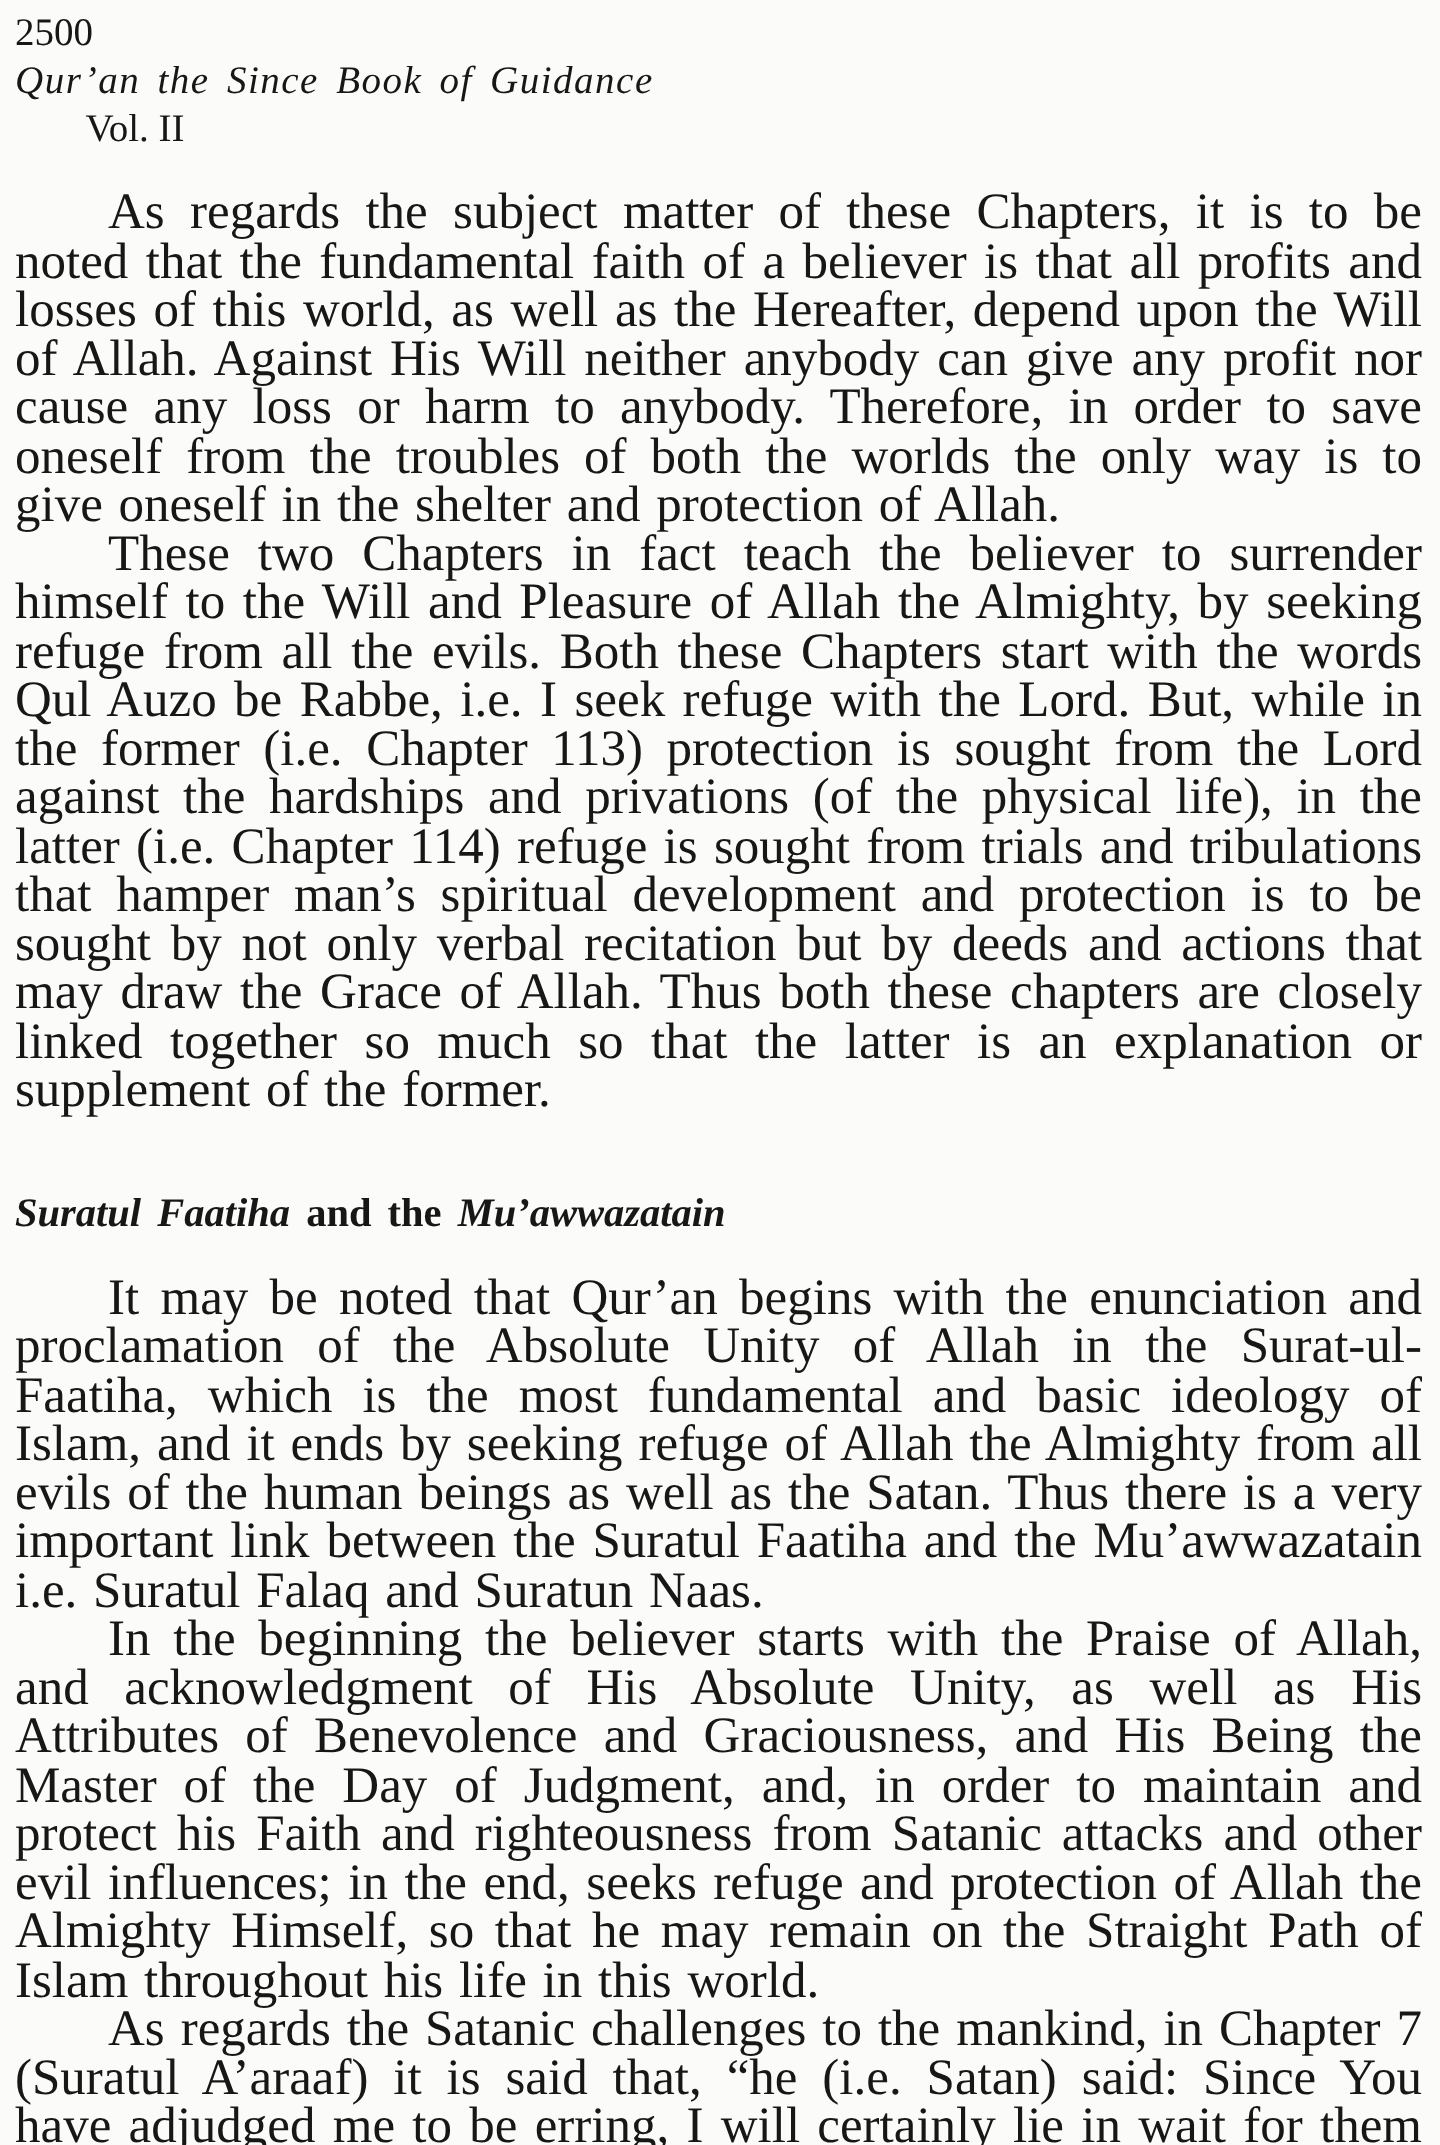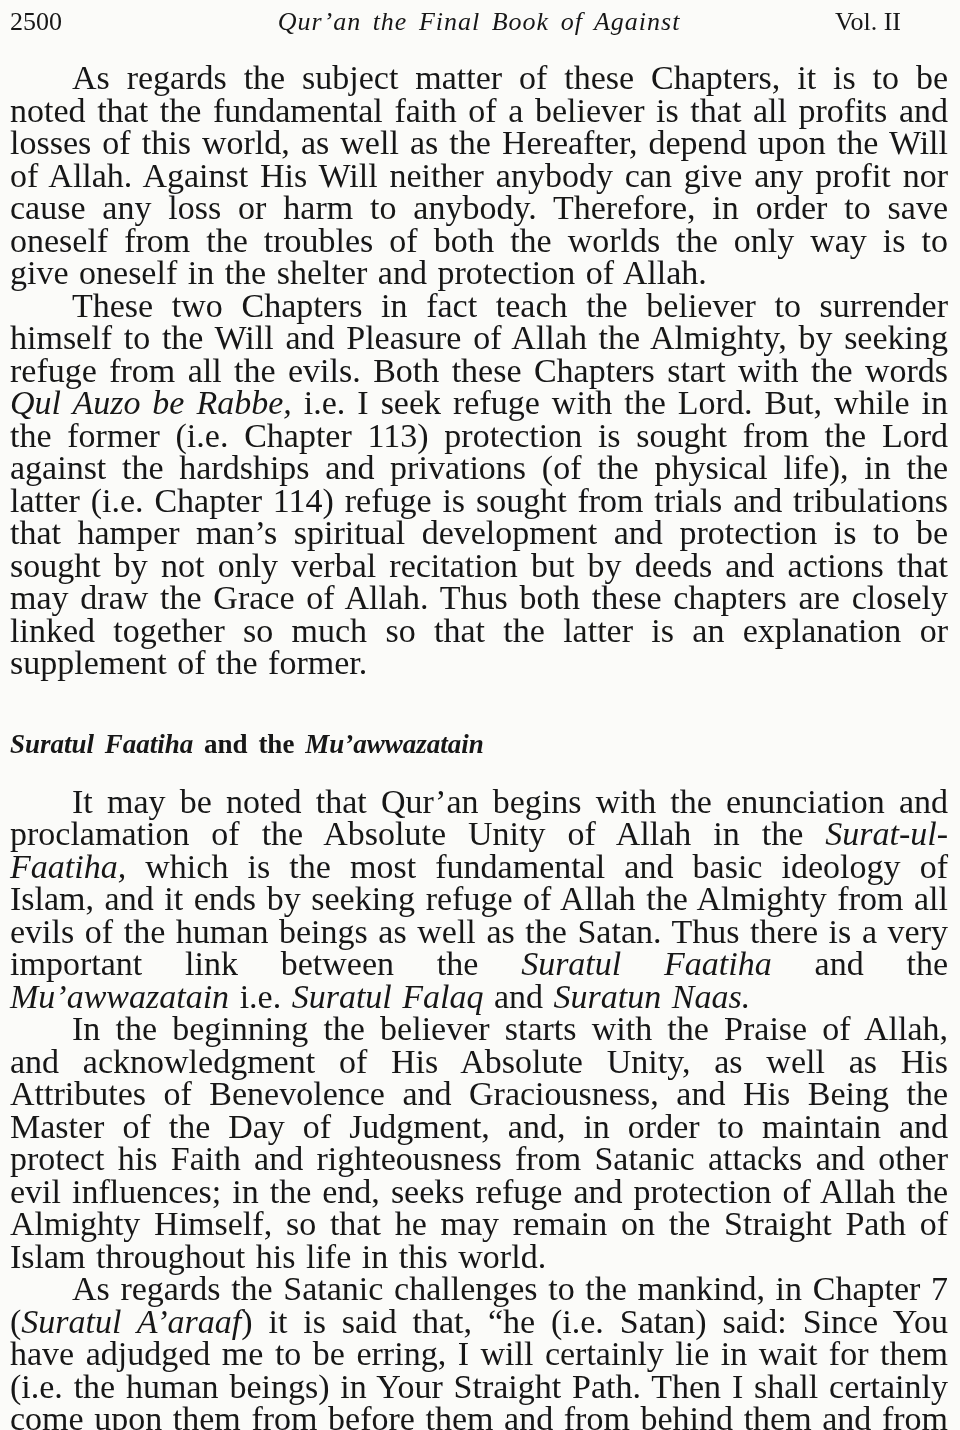--- a/index.html
+++ b/index.html
@@ -18,20 +18,21 @@
     padding: 6px 12px 0 10px;
     box-sizing: border-box;
   }
   .running-header {
     display: flex;
     justify-content: space-between;
     align-items: baseline;
     font-size: 26px;
     line-height: 32px;
     margin-bottom: 24px;
+    flex-direction: column;
   }
   .running-header .page-number {
     width: 160px;
     text-align: left;
   }
   .running-header .book-title {
     flex: 1;
     text-align: center;
     font-style: italic;
     letter-spacing: 1px;
@@ -53,32 +54,32 @@
     word-spacing: 4px;
   }
   p.body-para {
     margin: 0;
     font-size: 34px;
     line-height: 32.5px;
     text-align: justify;
     text-indent: 62px;
     word-spacing: 2px;
   }
-  .r-i  { font-style: italic; }
+  .r-i  { }
   .r-b  { font-weight: bold; }
   .r-bi { font-weight: bold; font-style: italic; }
 </style>
 </head>
 <body>
 
 <div class="page">
 
   <div class="running-header">
     <span class="page-number">2500</span>
-    <span class="book-title">Qur’an the Final Book of Against</span>
+    <span class="book-title">Qur’an the Since Book of Guidance</span>
     <span class="volume">Vol. II</span>
   </div>
 
 
   <p class="body-para"><span>As regards the subject matter of these Chapters, it is to be noted that the fundamental faith of a believer is that all profits and losses of this world, as well as the Hereafter, depend upon the Will of Allah. Against His Will neither anybody can give any profit nor cause any loss or harm to anybody. Therefore, in order to save oneself from the troubles of both the worlds the only way is to give oneself in the shelter and protection of Allah.</span></p>
 
   <p class="body-para"><span>These two Chapters in fact teach the believer to surrender himself to the Will and Pleasure of Allah the Almighty, by seeking refuge from all the evils. Both these Chapters start with the words </span><span class="r-i">Qul Auzo be Rabbe,</span><span> i.e. I seek refuge with the Lord. But, while in the former (i.e. Chapter 113) protection is sought from the Lord against the hardships and privations (of the physical life), in the latter (i.e. Chapter 114) refuge is sought from trials and tribulations that hamper man’s spiritual development and protection is to be sought by not only verbal recitation but by deeds and actions that may draw the Grace of Allah. Thus both these chapters are closely linked together so much so that the latter is an explanation or supplement of the former.</span></p>
 
   <h2 class="section-heading second"><span class="r-bi">Suratul Faatiha</span><span class="r-b"> and the </span><span class="r-bi">Mu’awwazatain</span></h2>
 

